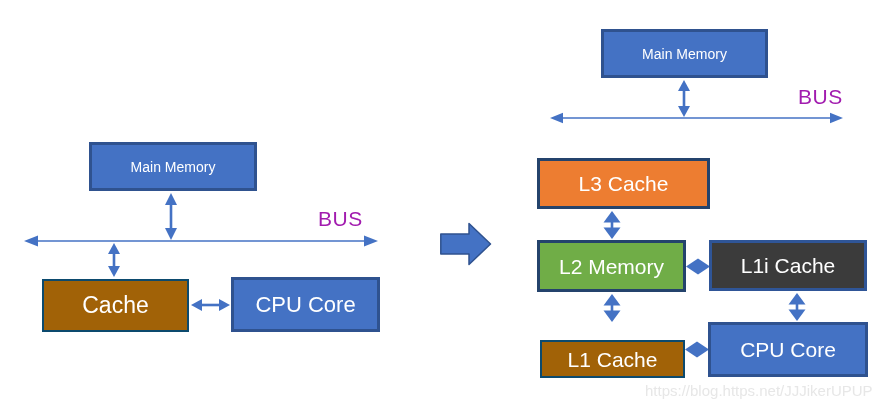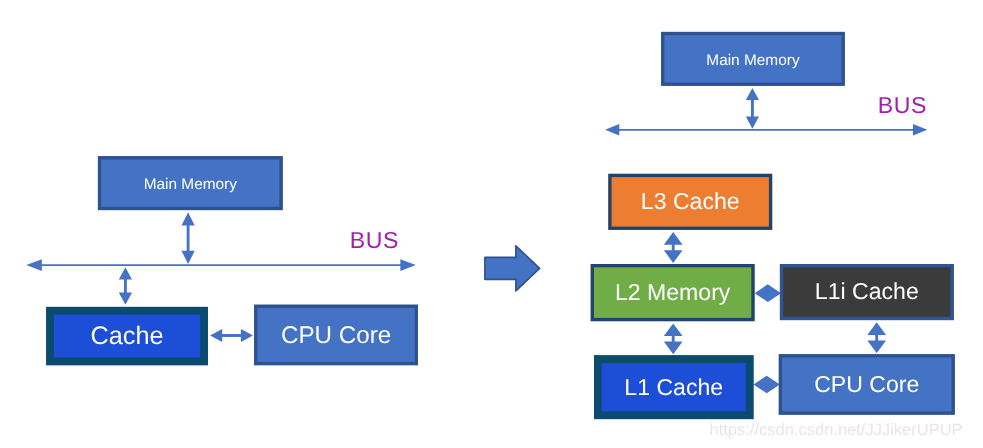--- a/index.html
+++ b/index.html
@@ -9,21 +9,21 @@
   }
   .abs{position:absolute;}
   .box{
     position:absolute;display:flex;align-items:center;justify-content:center;
     box-sizing:border-box;color:#ffffff;text-align:center;
   }
   .box span{display:block;line-height:1;}
   .blue-box{background:#4472C4;border:3px solid #2F528F;}
   .orange-box{background:#ED7D31;border:3px solid #24436C;}
   .green-box{background:#70AD47;border:3px solid #24436C;}
-  .yellow-box{background:#1d4ed8;border:7px solid #0c4a6e;text-align:center;}
+  .yellow-box{background:#a16207;border:2px solid #0c4a6e;text-align:center;}
   .dark-box{background:#3B3B3B;border:3px solid #2F5597;}
   .fs-mm{font-size:14px;}
   .fs-big{font-size:23px;}
   .fs-right{font-size:21px;}
   .bus-label{
     position:absolute;color:#a21caf;font-size:21px;letter-spacing:0.5px;
   }
   .watermark{
     position:absolute;color:#e7e7e7;font-size:15px;white-space:nowrap;
   }
@@ -85,21 +85,21 @@
   </svg>
 
   <div class="bus-label" style="left:798px;top:85px">BUS</div>
 
   <svg class="abs" style="left:550px;top:110px" width="293" height="16" viewBox="0 0 293 16">
     <line x1="11" y1="8" x2="282" y2="8" stroke="#4472C4" stroke-width="1.6"></line>
     <polygon points="0,8 13,2.8 13,13.2" fill="#4472C4"></polygon>
     <polygon points="293,8 280,2.8 280,13.2" fill="#4472C4"></polygon>
   </svg>
 
-  <div class="box orange-box fs-right" style="left:553px;top:158px;width:149px;height:51px">
+  <div class="box orange-box fs-right" style="left:537px;top:158px;width:173px;height:51px">
     <span>L3 Cache</span>
   </div>
 
   <svg class="abs" style="left:603px;top:211px" width="18" height="28" viewBox="0 0 18 28">
     <rect x="7.7" y="11" width="2.6" height="6" fill="#4472C4"></rect>
     <polygon points="9,0 0.5,11.5 17.5,11.5" fill="#4472C4"></polygon>
     <polygon points="9,28 0.5,16.5 17.5,16.5" fill="#4472C4"></polygon>
   </svg>
 
   <div class="box green-box fs-right" style="left:537px;top:240px;width:149px;height:52px">
@@ -119,27 +119,27 @@
     <polygon points="9,0 0.5,11.5 17.5,11.5" fill="#4472C4"></polygon>
     <polygon points="9,28 0.5,16.5 17.5,16.5" fill="#4472C4"></polygon>
   </svg>
 
   <svg class="abs" style="left:788px;top:293px" width="18" height="28" viewBox="0 0 18 28">
     <rect x="7.7" y="11" width="2.6" height="6" fill="#4472C4"></rect>
     <polygon points="9,0 0.5,11.5 17.5,11.5" fill="#4472C4"></polygon>
     <polygon points="9,28 0.5,16.5 17.5,16.5" fill="#4472C4"></polygon>
   </svg>
 
-  <div class="box yellow-box fs-right" style="left:540px;top:323px;width:145px;height:58px">
+  <div class="box yellow-box fs-right" style="left:540px;top:340px;width:145px;height:38px">
     <span>L1 Cache</span>
   </div>
 
   <svg class="abs" style="left:685px;top:341px" width="24" height="17" viewBox="0 0 24 17">
     <polygon points="0,8.5 12,0.5 24,8.5 12,16.5" fill="#4472C4"></polygon>
   </svg>
 
   <div class="box blue-box fs-right" style="left:708px;top:322px;width:160px;height:55px">
     <span>CPU Core</span>
   </div>
 
-  <div class="watermark" style="left:645px;top:382px">https://csdn.csdn.net/JJJikerUPUP</div>
+  <div class="watermark" style="left:645px;top:382px">https://blog.https.net/JJJikerUPUP</div>
 
 </div>
 
 </body></html>

